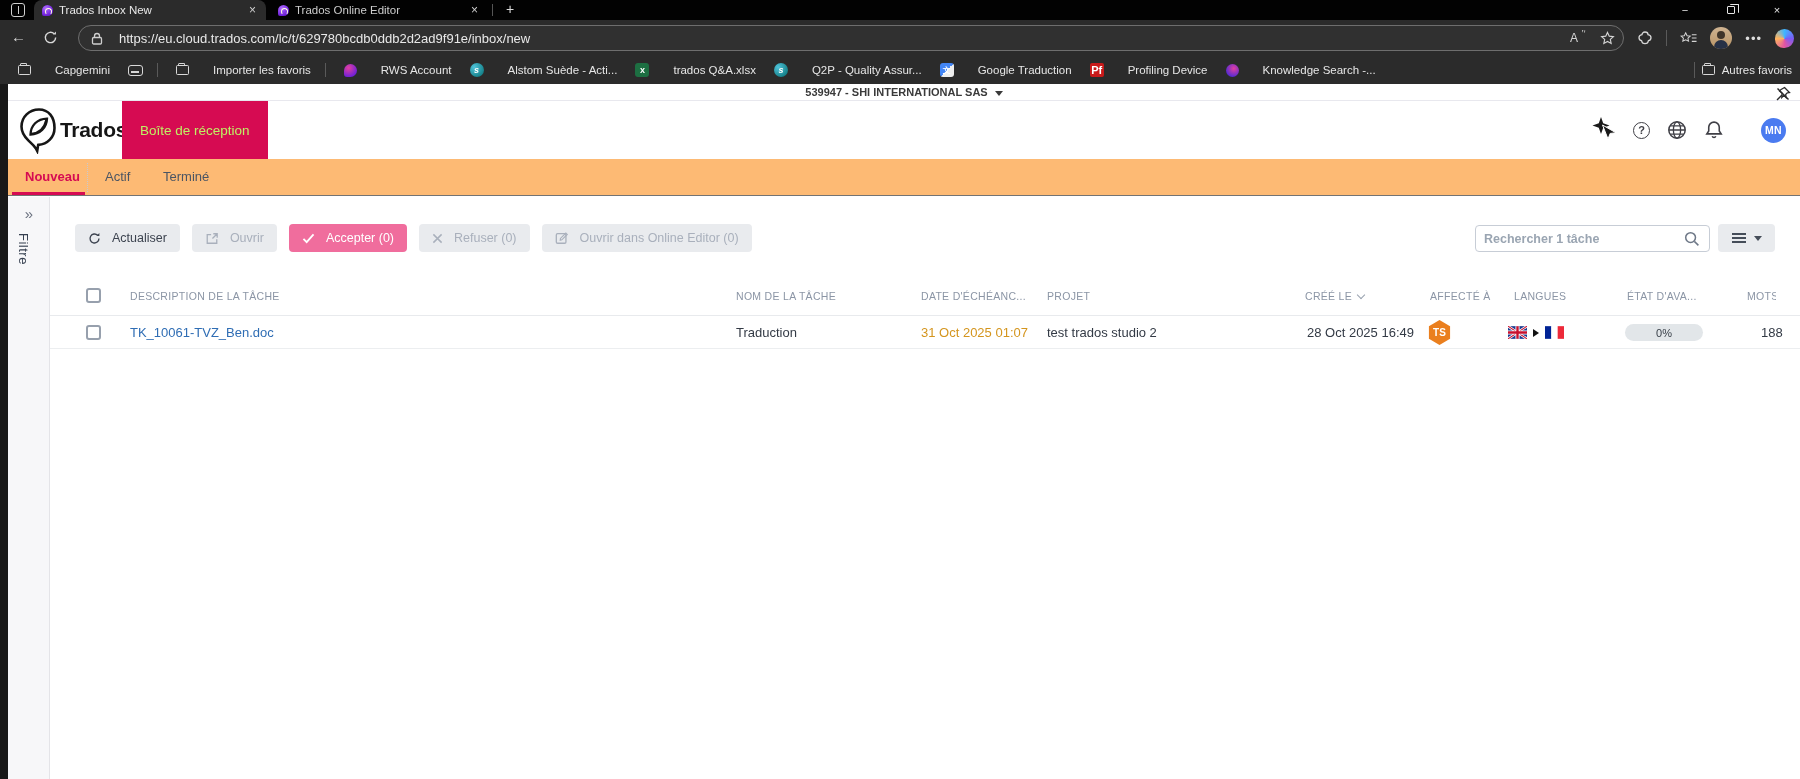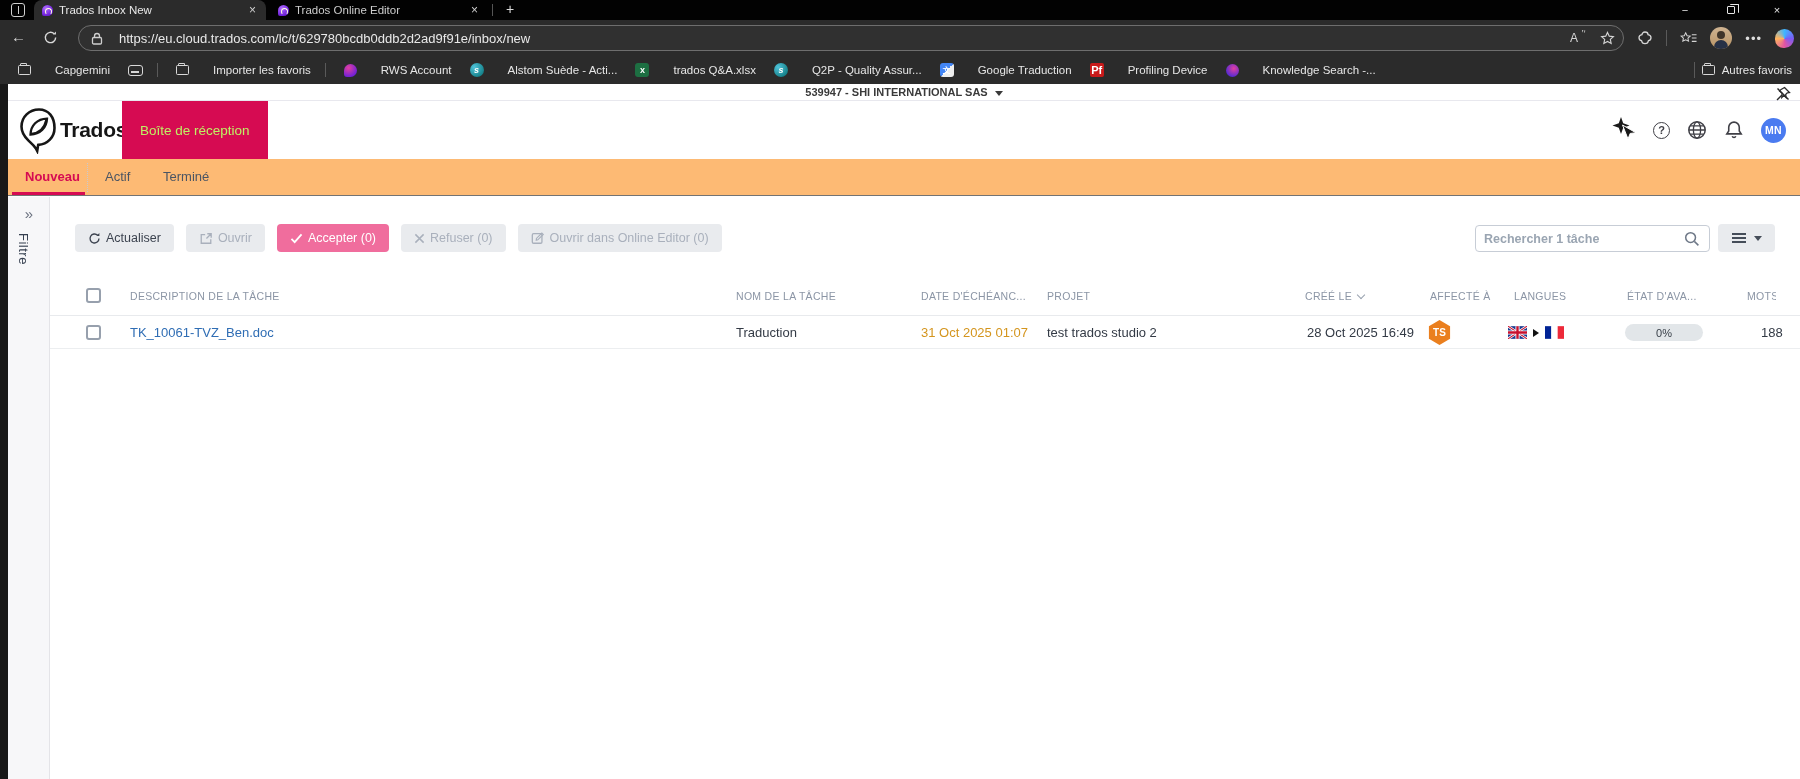--- a/index.html
+++ b/index.html
@@ -61,35 +61,35 @@
   .companybar .caret { display:inline-block; width:0; height:0; border-left:4px solid transparent; border-right:4px solid transparent; border-top:5px solid #3a3a3a; margin-left:7px; vertical-align:middle; }
   .unpin { position:absolute; left:1775px; top:86px; z-index:40; }
 
   .appheader { position:absolute; left:8px; top:101px; width:1792px; height:58px; background:#fff; }
   .trados-logo { position:absolute; left:10px; top:6px; }
   .brand { position:absolute; left:52px; top:17px; font-size:21px; font-weight:bold; color:#161616; letter-spacing:-0.3px; }
   .inbox-btn { position:absolute; left:114px; top:0; height:58px; background:#d60b52; color:#bef264; font-size:13.5px; display:flex; align-items:center; padding:0 18px; border:none; }
   .hdr-icons { position:absolute; right:14px; top:0; height:58px; display:flex; align-items:center; gap:17px; }
   .hicon { width:20px; height:20px; display:flex; align-items:center; justify-content:center; color:#3f3f46; }
   .help-circle { width:17px; height:17px; border:1.5px solid #3f3f46; border-radius:50%; font-size:11px; font-weight:bold; display:flex; align-items:center; justify-content:center; }
-  .mn-avatar { width:25px; height:25px; border-radius:50%; background:#4a7bf0; color:#fff; font-size:10.5px; font-weight:bold; display:flex; align-items:center; justify-content:center; letter-spacing:.3px; }
+  .mn-avatar { width:25px; height:25px; border-radius:50%; background:#4a7bf0; color:#fff; font-size:10.5px; font-weight:bold; display:flex; align-items:center; justify-content:center; letter-spacing:.3px;margin-left:20px; }
 
   .navtabs { position:absolute; left:8px; top:159px; width:1792px; height:37px; background:#fdba74; border-bottom:1px solid #737373; font-size:13px; }
   .ntab { position:absolute; top:0; height:36px; line-height:36px; color:#4b5563; }
   .ntab.active { color:#d60b52; font-weight:bold; }
   .ntab-underline { position:absolute; left:4px; top:33px; width:73px; height:3px; background:#d60b52; }
   .ntab-dotsep { position:absolute; left:79px; top:4px; height:29px; border-left:1px dotted #c8c8ce; }
 
   .filterpanel { position:absolute; left:8px; top:197px; width:42px; height:582px; background:#f7f7f9; border-right:1px solid #e4e4e8; }
   .chev2 { position:absolute; left:0; top:8px; width:42px; text-align:center; color:#6b7280; font-size:15px; }
   .filter-label { position:absolute; left:8px; top:36px; writing-mode:vertical-rl; font-size:13px; color:#374151; letter-spacing:.5px; }
 
   .content { position:absolute; left:50px; top:197px; width:1750px; height:582px; background:#fff; }
   .actionrow { position:absolute; left:25px; top:27px; display:flex; gap:12px; align-items:center; }
-  .abtn { height:28px; border-radius:4px; background:#e9ebee; border:none; display:flex; align-items:center; gap:5px; padding:0 13px; font-size:12.5px; font-family:inherit; white-space:nowrap; }
+  .abtn { height:28px; border-radius:4px; background:#e9ebee; border:none; display:flex; align-items:center; gap:11px; padding:0 13px; font-size:12.5px; font-family:inherit; white-space:nowrap; }
   .abtn.enabled { color:#3c434f; }
   .abtn.disabled { color:#a9b0bc; }
   .abtn.accept { background:#f06d9d; color:#fff; }
   .searchbox { position:absolute; left:1425px; top:28px; width:235px; height:27px; border:1px solid #c7cdd6; border-radius:4px; background:#fff; display:flex; align-items:center; }
   .searchbox input { flex:1; border:none; outline:none; font-size:12.5px; color:#333; padding:0 8px; font-family:inherit; background:transparent;font-weight:bold; }
   .searchbox input::placeholder { color:#9aa5b2; }
   .menu-btn { position:absolute; left:1668px; top:27px; width:57px; height:28px; background:#e9ebee; border-radius:4px; border:none; display:flex; align-items:center; justify-content:center; gap:8px; }
   .hamb { width:14px; height:2px; background:#454d59; box-shadow:0 4px 0 #454d59, 0 -4px 0 #454d59; }
   .caret-sm { width:0; height:0; border-left:4px solid transparent; border-right:4px solid transparent; border-top:5px solid #454d59; }
 

